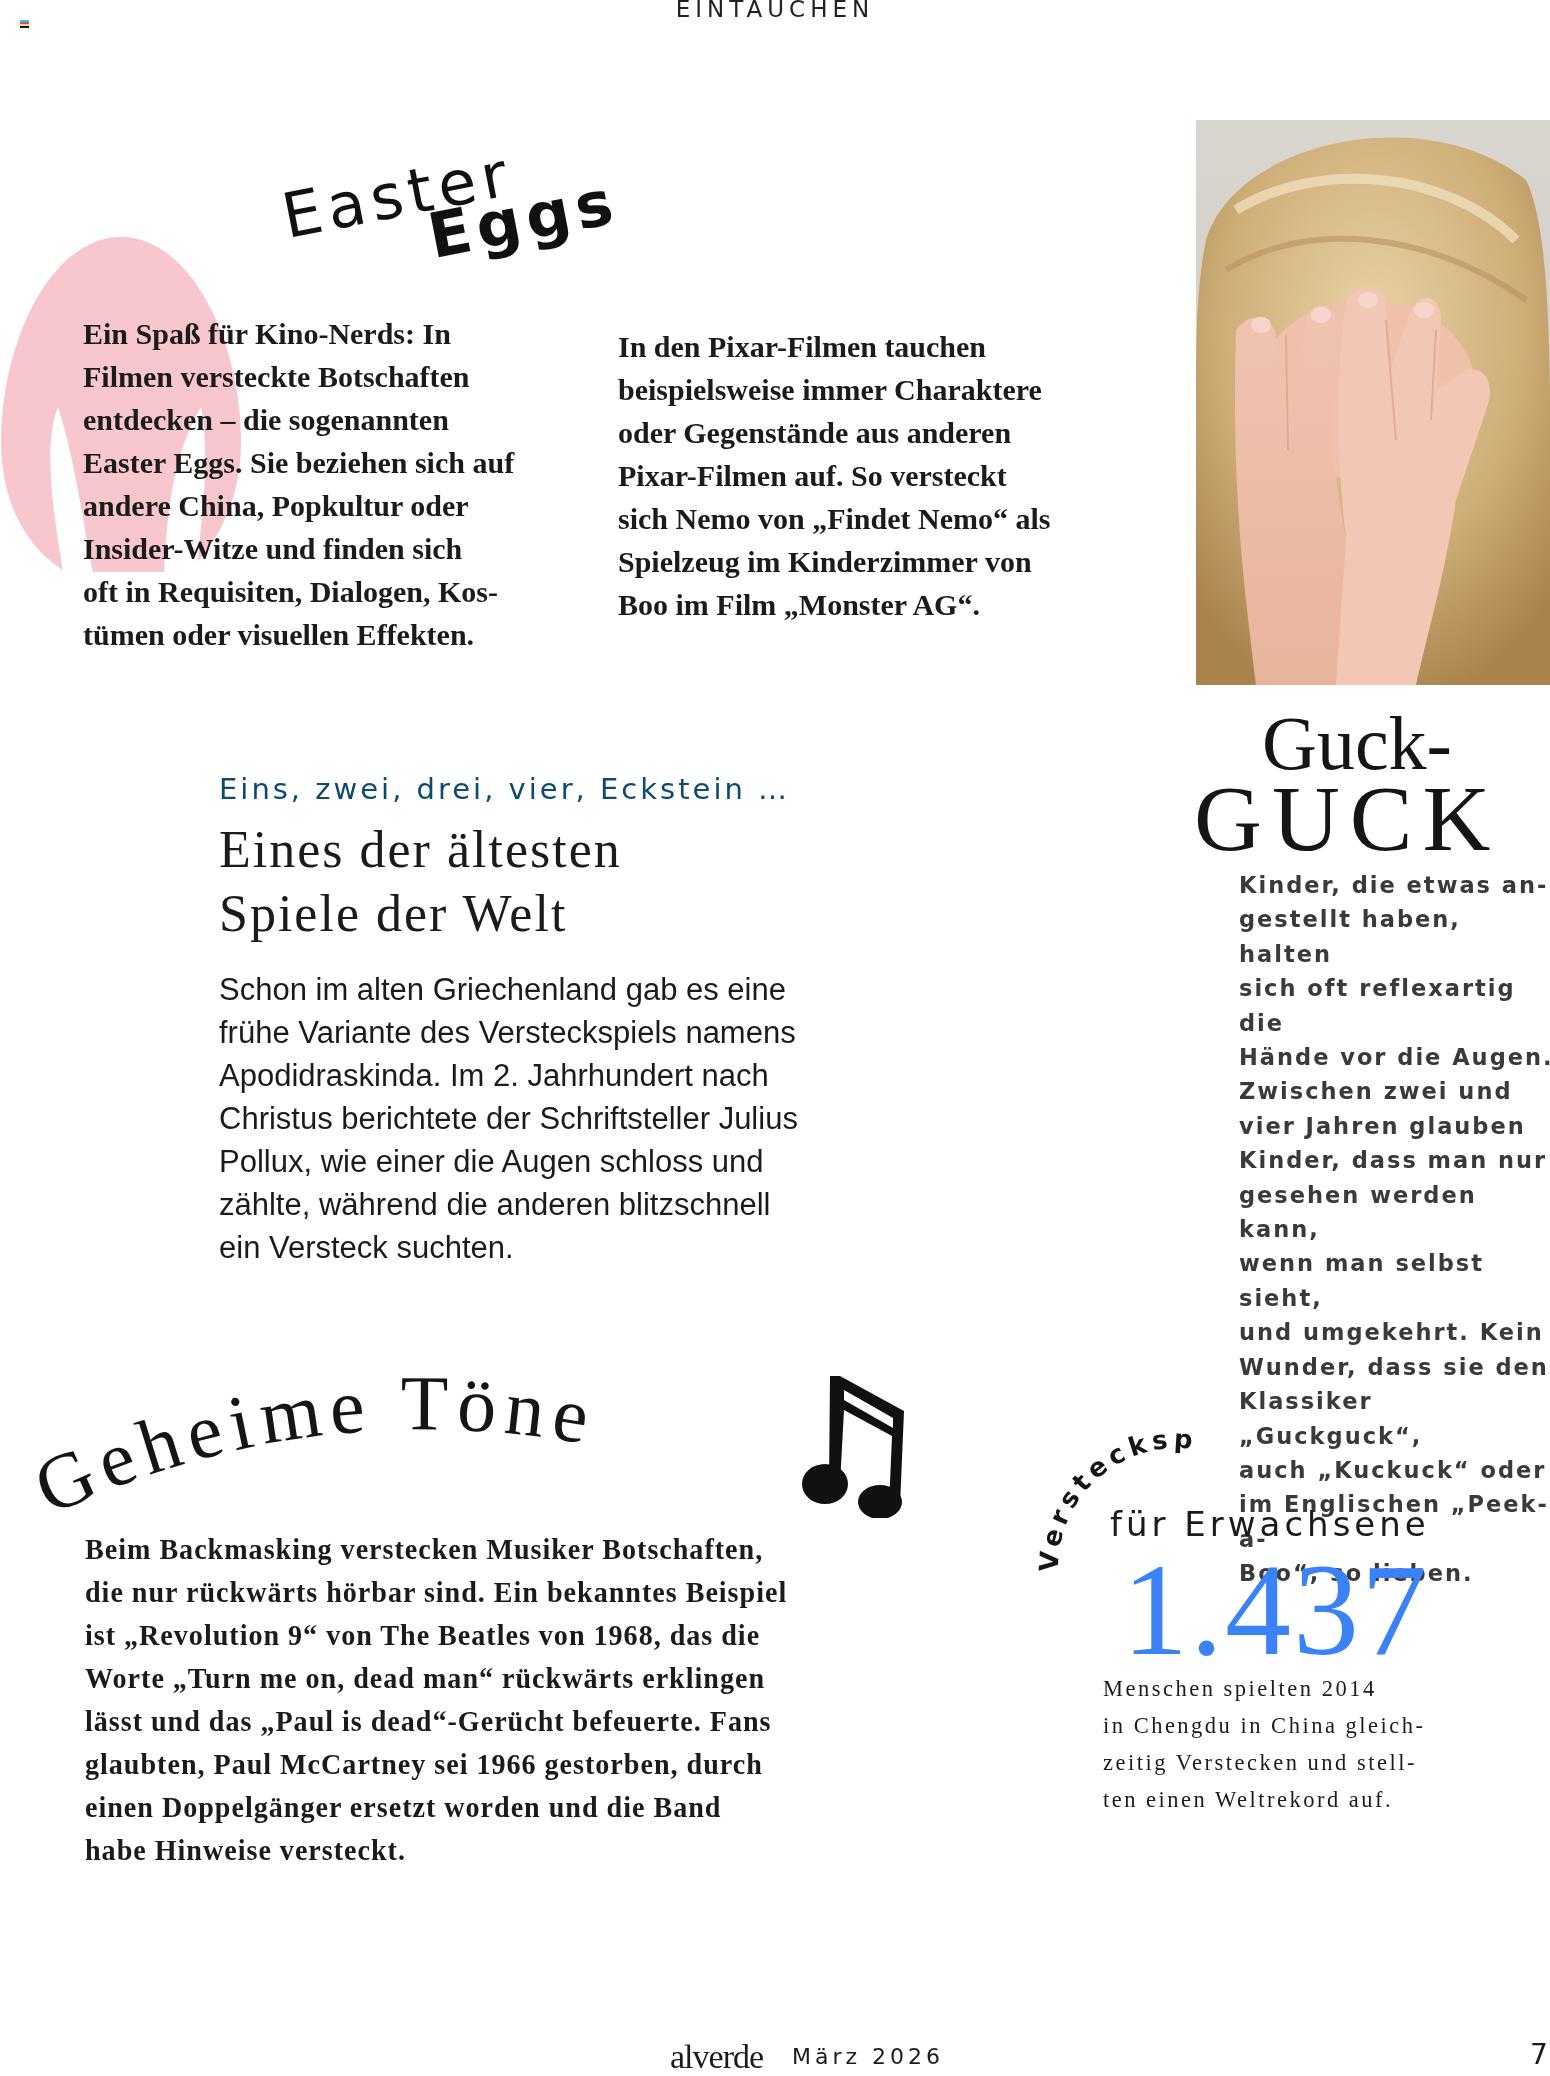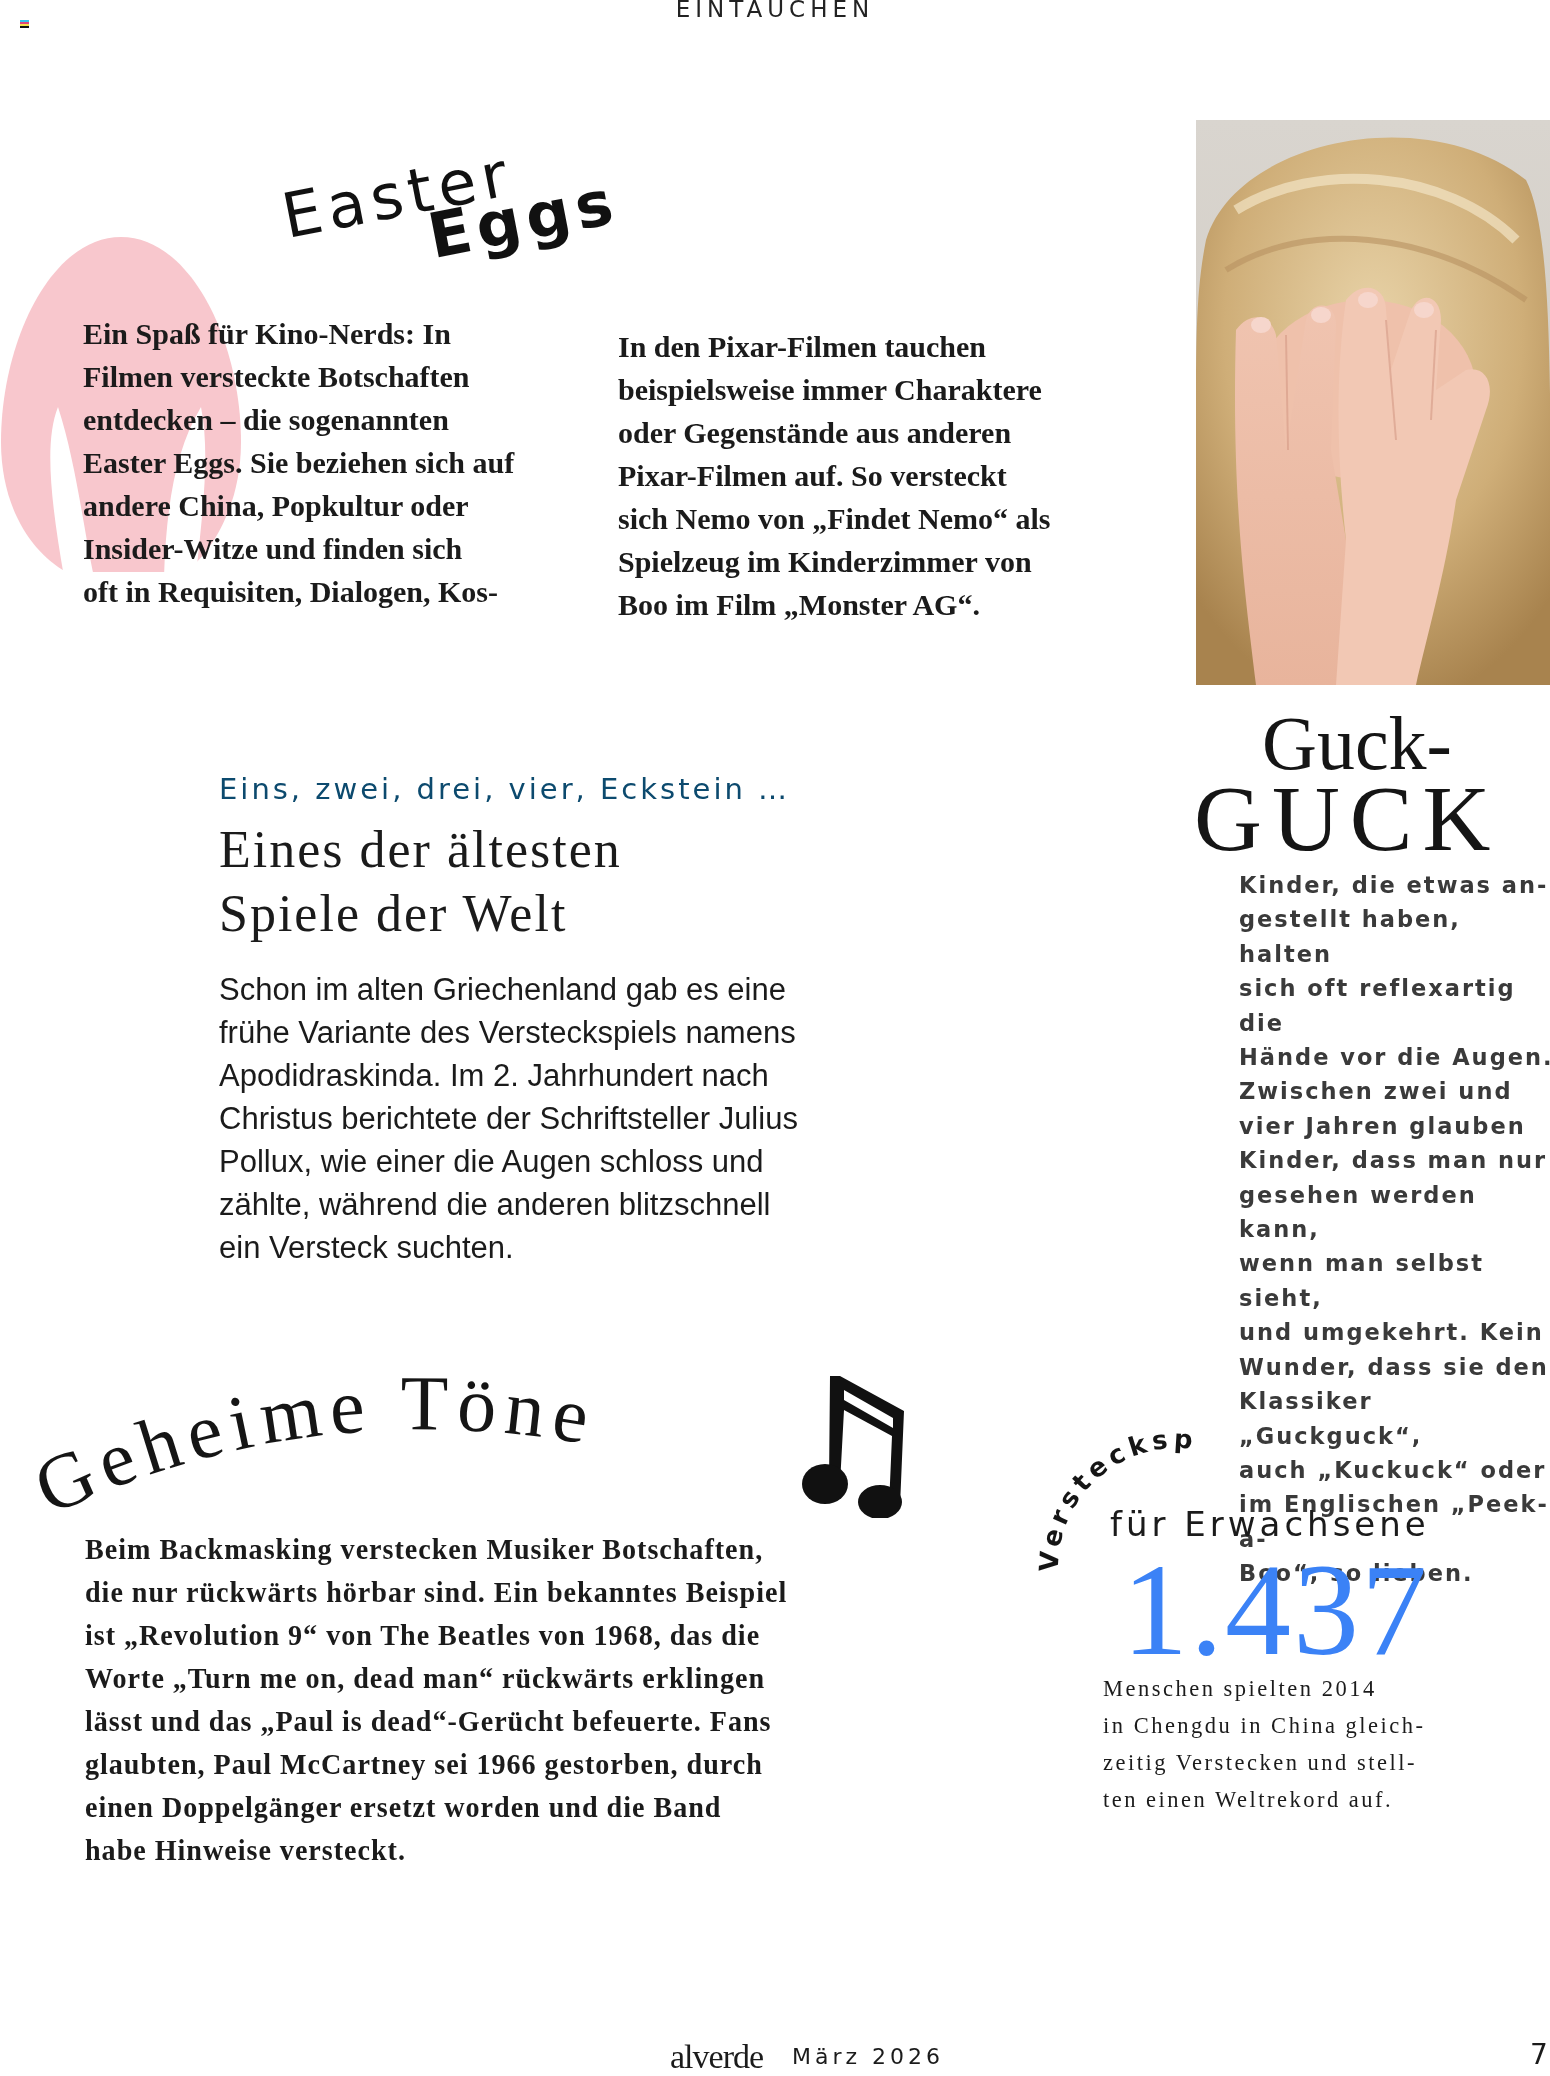--- a/index.html
+++ b/index.html
@@ -86,20 +86,21 @@
 <div class="abs ee-title-bold">Eggs</div>
 
 <div class="abs serif-bold-para ee-col1">
   <div>Ein Spaß für Kino-Nerds: In</div>
   <div>Filmen versteckte Botschaften</div>
   <div>entdecken – die sogenannten</div>
   <div>Easter Eggs. Sie beziehen sich auf</div>
   <div>andere China, Popkultur oder</div>
   <div>Insider-Witze und finden sich</div>
   <div>oft in Requisiten, Dialogen, Kos-</div>
+  <div>tümen oder visuellen Effekten.</div>
 </div>
 
 <div class="abs serif-bold-para ee-col2">
   <div>In den Pixar-Filmen tauchen</div>
   <div>beispielsweise immer Charaktere</div>
   <div>oder Gegenstände aus anderen</div>
   <div>Pixar-Filmen auf. So versteckt</div>
   <div>sich Nemo von „Findet Nemo“ als</div>
   <div>Spielzeug im Kinderzimmer von</div>
   <div>Boo im Film „Monster AG“.</div>

